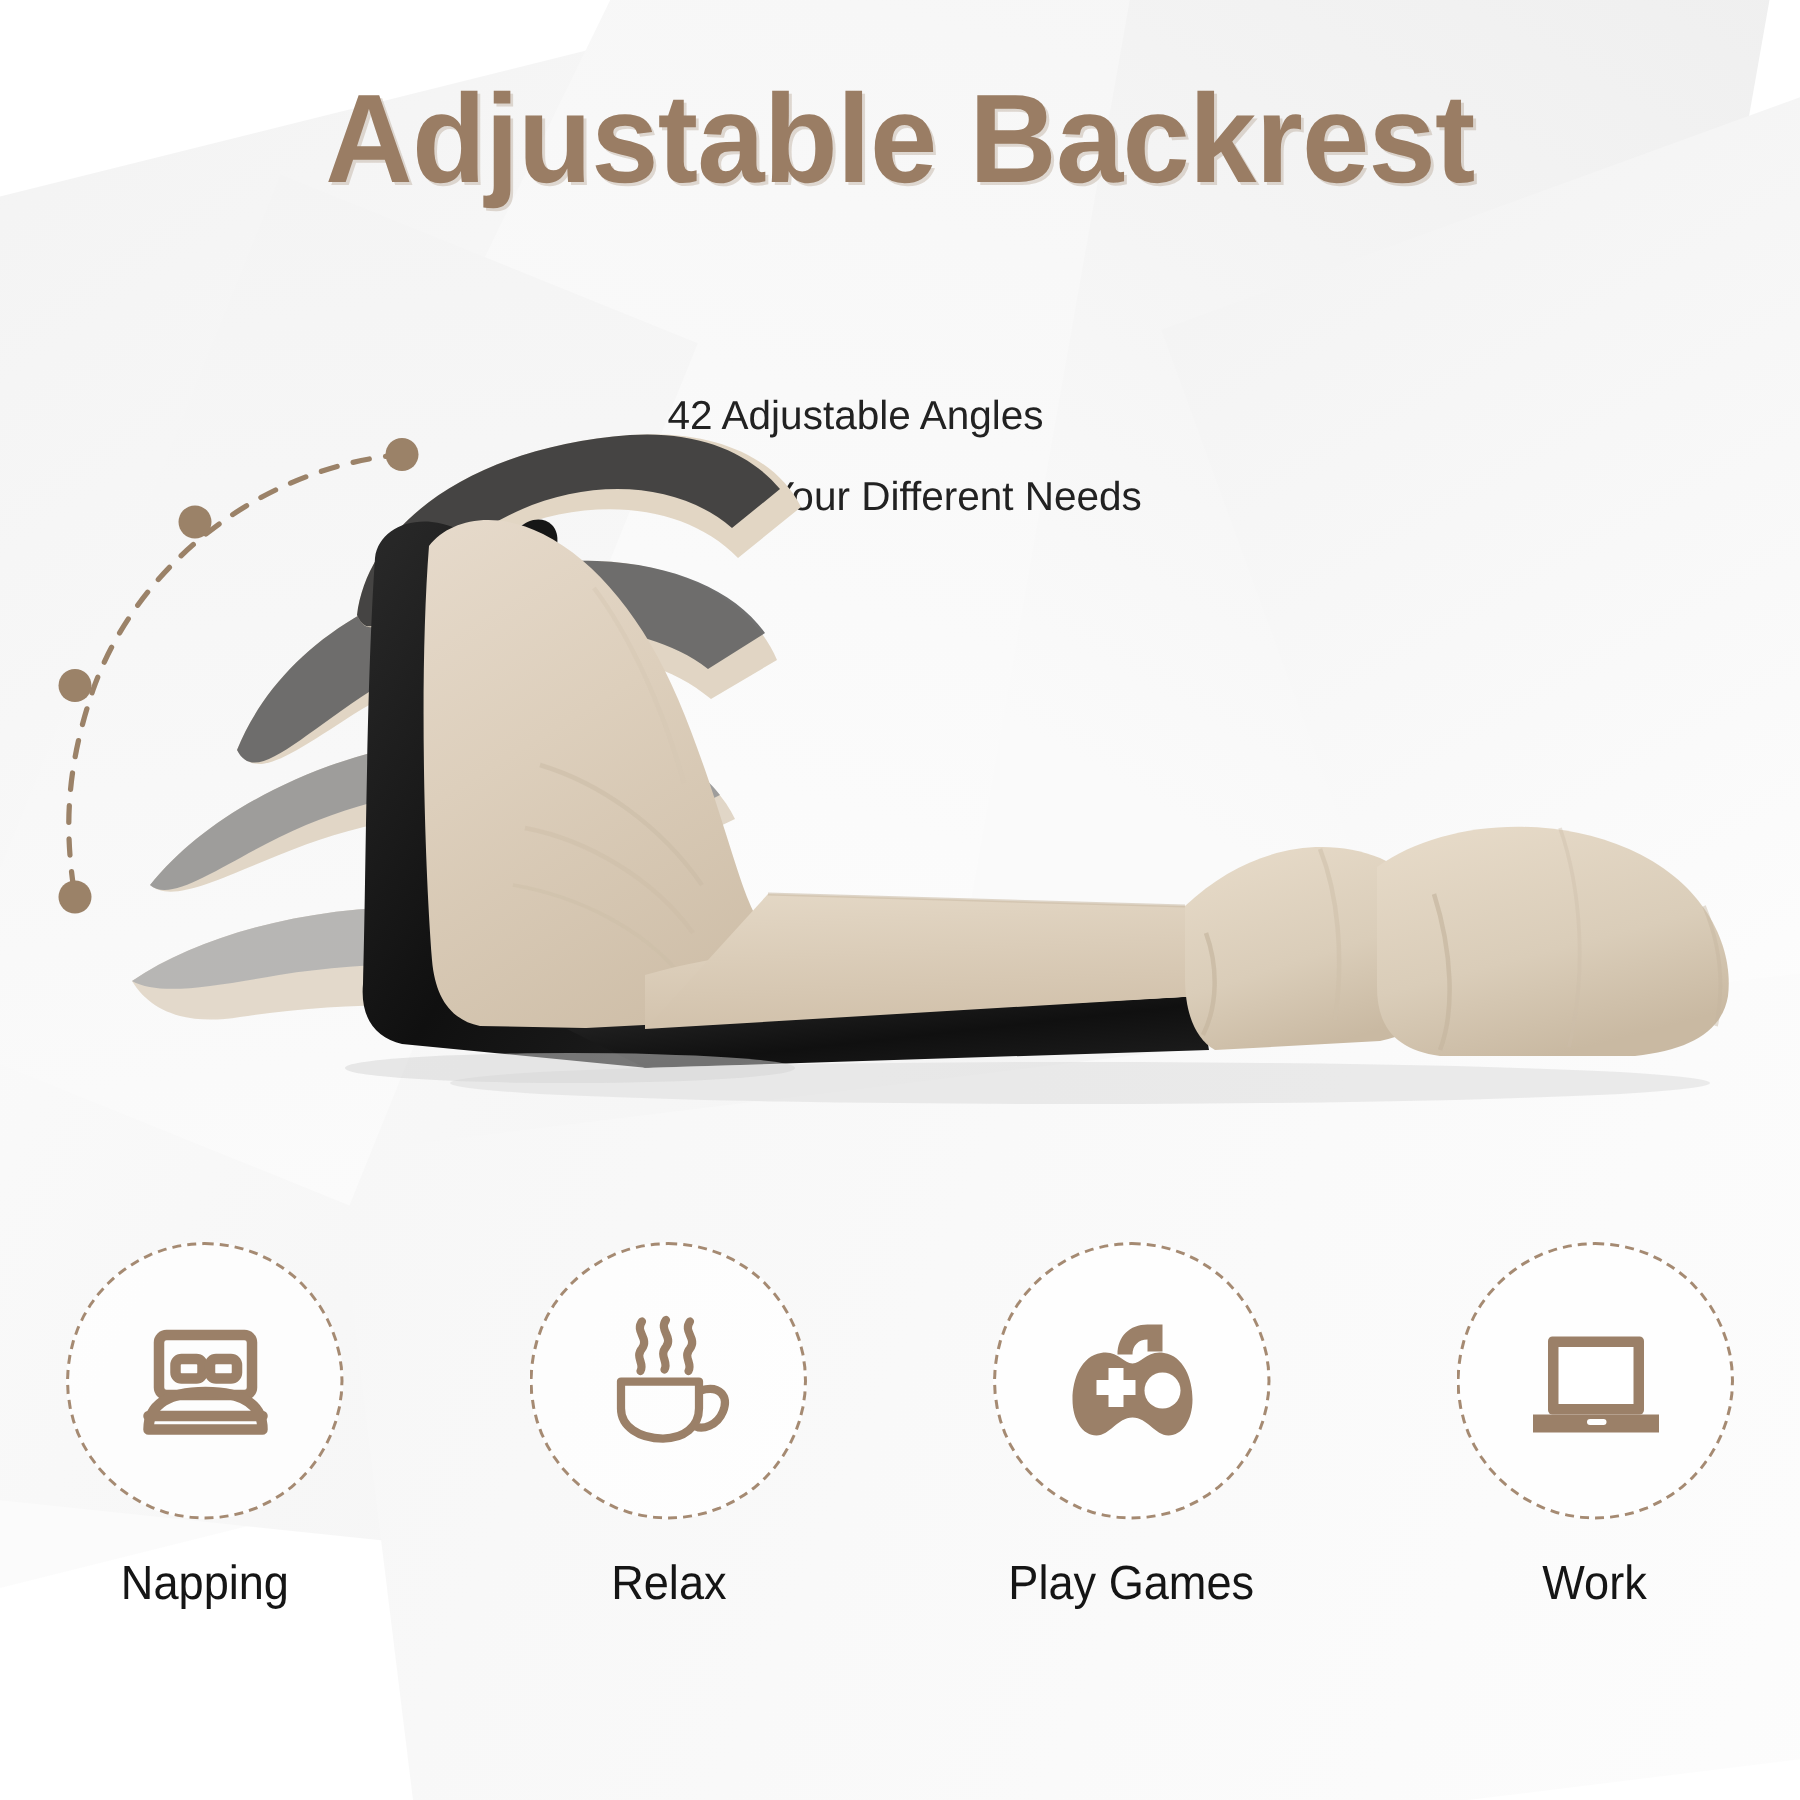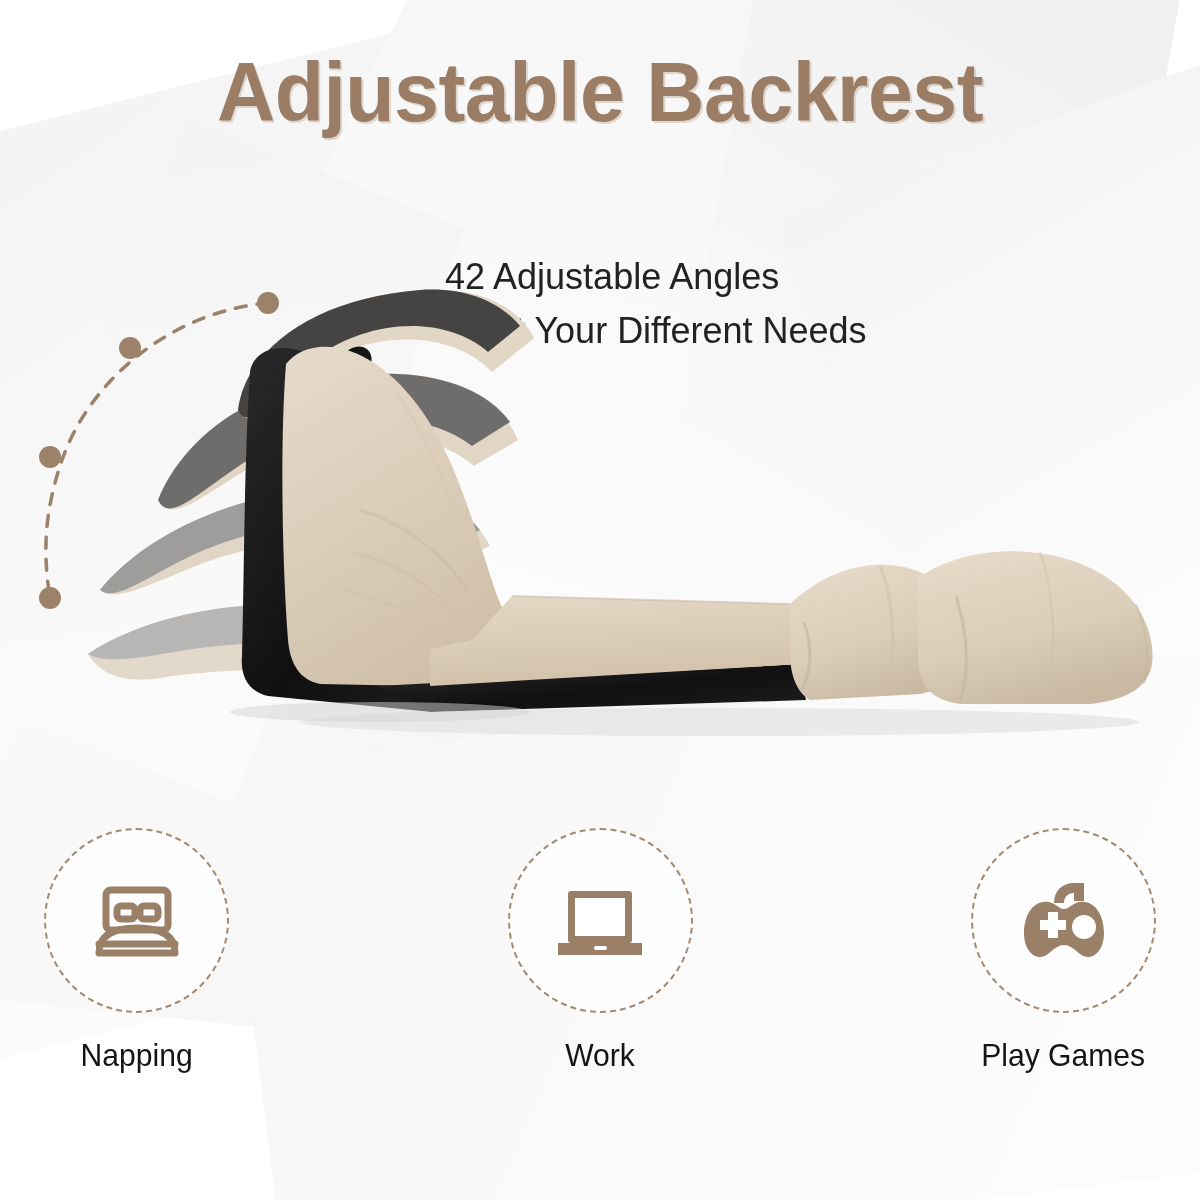--- a/index.html
+++ b/index.html
@@ -74,21 +74,21 @@
     text-shadow: 2px 2px 0 rgba(155,128,104,0.28);
     white-space: nowrap;
     transform: scaleX(0.96);
   }
 
   
   .subtitle {
     position: absolute;
     left: 445px;
     top: 250px;
-    font-size: 36px;
+    font-size: 27px;
     line-height: 54px;
     color: #222222;
     font-weight: 400;
   }
   .subtitle .line { display: block; white-space: nowrap; }
 
   
   .product {
     position: absolute;
     left: 0; top: 260px;
@@ -277,46 +277,60 @@
             <rect x="32" y="37" width="18" height="13" rx="4"></rect>
             <rect x="55" y="37" width="18" height="13" rx="4"></rect>
             <path d="M 14 84 C 14 68, 26 59, 52 59 C 78 59, 90 68, 90 84 Z"></path>
             <path d="M 14 75 L 90 75"></path>
           </g>
         </svg>
       </div>
       <div class="feature-label">Napping</div>
     </div>
 
-
-
     <div class="feature">
       <div class="circle">
         <svg width="104" height="104" viewBox="0 0 104 104">
-          <rect x="20" y="22" width="64" height="52" rx="3" fill="#9b8068"></rect>
-          <rect x="27" y="29" width="50" height="38" fill="#ffffff"></rect>
-          <path d="M 10 74 L 94 74 L 94 86 L 10 86 Z" fill="#9b8068"></path>
-          <rect x="46" y="77" width="13" height="4" rx="2" fill="#ffffff"></rect>
+          <g fill="none" stroke="#9b8068" stroke-width="5.5" stroke-linecap="round" stroke-linejoin="round">
+            <path d="M 34 12 C 29 19, 39 23, 34 30 C 29 36, 36 40, 33 45"></path>
+            <path d="M 50 11 C 45 18, 55 22, 50 29 C 45 35, 52 39, 49 44"></path>
+            <path d="M 66 12 C 61 19, 71 23, 66 30 C 61 36, 68 40, 65 45"></path>
+            <path d="M 20 52 L 72 52 L 72 70 C 72 82, 62 90, 48 90 C 32 90, 20 82, 20 70 Z"></path>
+            <path d="M 73 58 C 86 54, 92 62, 88 72 C 84 82, 74 84, 70 82"></path>
+          </g>
         </svg>
       </div>
-      <div class="feature-label">Work</div>
+      <div class="feature-label">Relax</div>
     </div>
+
 
     <div class="feature">
       <div class="circle">
         <svg width="104" height="104" viewBox="0 0 104 104">
           <path d="M 62 14 L 72 14 L 72 32 L 62 32 L 62 24 C 56 24, 52 28, 52 34 L 42 34
                    C 42 22, 50 14, 62 14 Z" fill="#9b8068"></path>
           <path d="M 31 33 C 42 31, 46 40, 52 40 C 58 40, 62 31, 73 33
                    C 86 35, 92 50, 92 64 C 92 78, 85 88, 76 88
                    C 67 88, 62 76, 52 76 C 42 76, 37 88, 28 88
                    C 19 88, 12 78, 12 64 C 12 50, 18 35, 31 33 Z" fill="#9b8068"></path>
           <path d="M 28 51 L 36 51 L 36 43 L 46 43 L 46 51 L 54 51 L 54 61 L 46 61
                    L 46 69 L 36 69 L 36 61 L 28 61 Z" fill="#ffffff"></path>
           <circle cx="72" cy="58" r="12" fill="#ffffff"></circle>
         </svg>
       </div>
       <div class="feature-label">Play Games</div>
     </div>
 
+    <div class="feature">
+      <div class="circle">
+        <svg width="104" height="104" viewBox="0 0 104 104">
+          <rect x="20" y="22" width="64" height="52" rx="3" fill="#9b8068"></rect>
+          <rect x="27" y="29" width="50" height="38" fill="#ffffff"></rect>
+          <path d="M 10 74 L 94 74 L 94 86 L 10 86 Z" fill="#9b8068"></path>
+          <rect x="46" y="77" width="13" height="4" rx="2" fill="#ffffff"></rect>
+        </svg>
+      </div>
+      <div class="feature-label">Work</div>
+    </div>
+
   </div>
 
 </div>
 
 </body></html>

